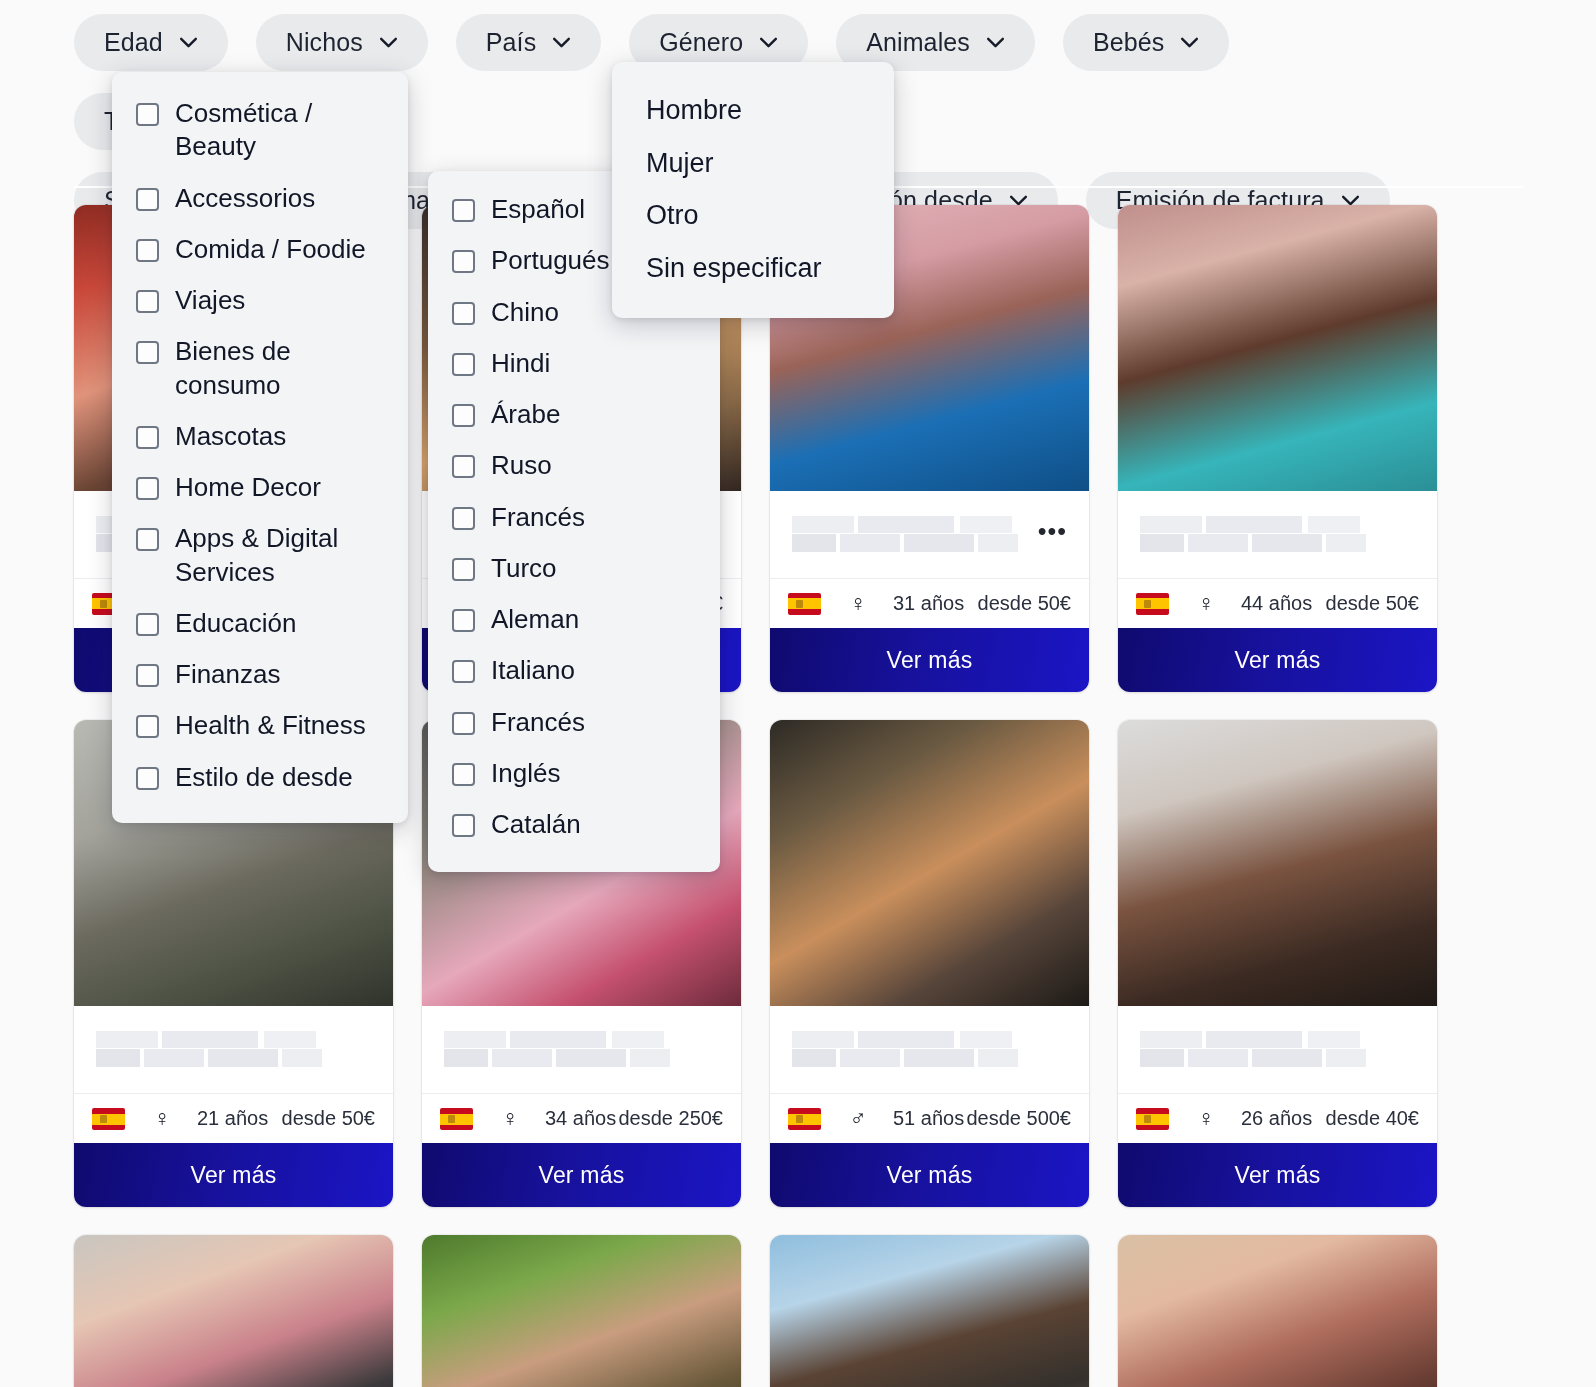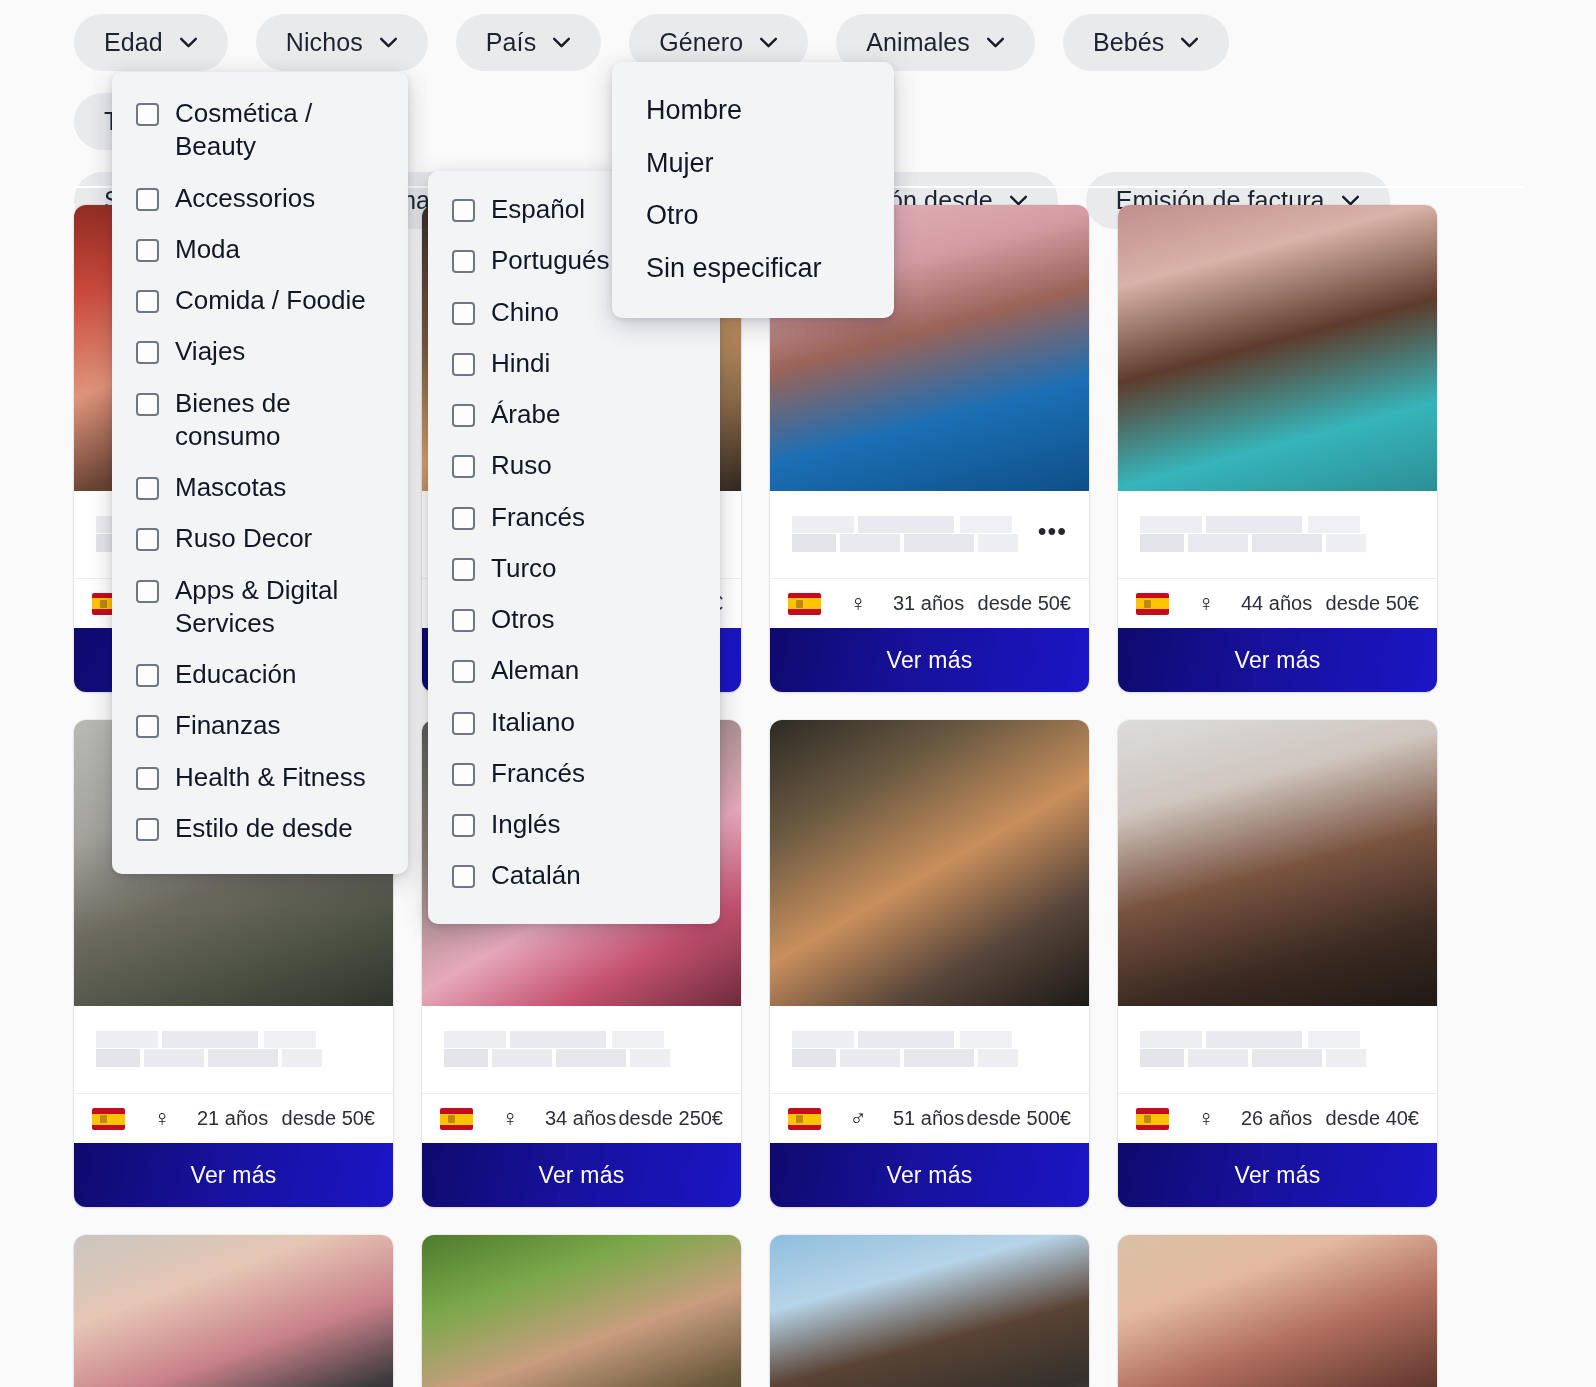--- a/index.html
+++ b/index.html
@@ -388,41 +388,37 @@
       <div class="opt">
         <span class="box"></span>
         <span>Cosmética / Beauty</span>
       </div>
       <div class="opt">
         <span class="box"></span>
         <span>Accessorios</span>
       </div>
       <div class="opt">
         <span class="box"></span>
-        <span>Moda</span>
-      </div>
-      <div class="opt">
-        <span class="box"></span>
         <span>Comida / Foodie</span>
       </div>
       <div class="opt">
         <span class="box"></span>
         <span>Viajes</span>
       </div>
       <div class="opt">
         <span class="box"></span>
         <span>Bienes de consumo</span>
       </div>
       <div class="opt">
         <span class="box"></span>
         <span>Mascotas</span>
       </div>
       <div class="opt">
         <span class="box"></span>
-        <span>Ruso Decor</span>
+        <span>Home Decor</span>
       </div>
       <div class="opt">
         <span class="box"></span>
         <span>Apps &amp; Digital Services</span>
       </div>
       <div class="opt">
         <span class="box"></span>
         <span>Educación</span>
       </div>
       <div class="opt">
@@ -466,24 +462,20 @@
       <div class="opt">
         <span class="box"></span>
         <span>Francés</span>
       </div>
       <div class="opt">
         <span class="box"></span>
         <span>Turco</span>
       </div>
       <div class="opt">
         <span class="box"></span>
-        <span>Otros</span>
-      </div>
-      <div class="opt">
-        <span class="box"></span>
         <span>Aleman</span>
       </div>
       <div class="opt">
         <span class="box"></span>
         <span>Italiano</span>
       </div>
       <div class="opt">
         <span class="box"></span>
         <span>Francés</span>
       </div>

